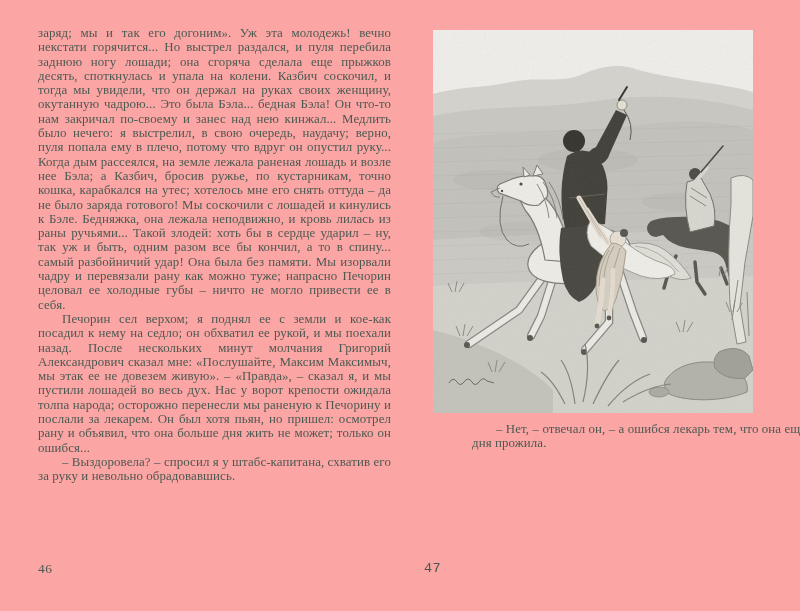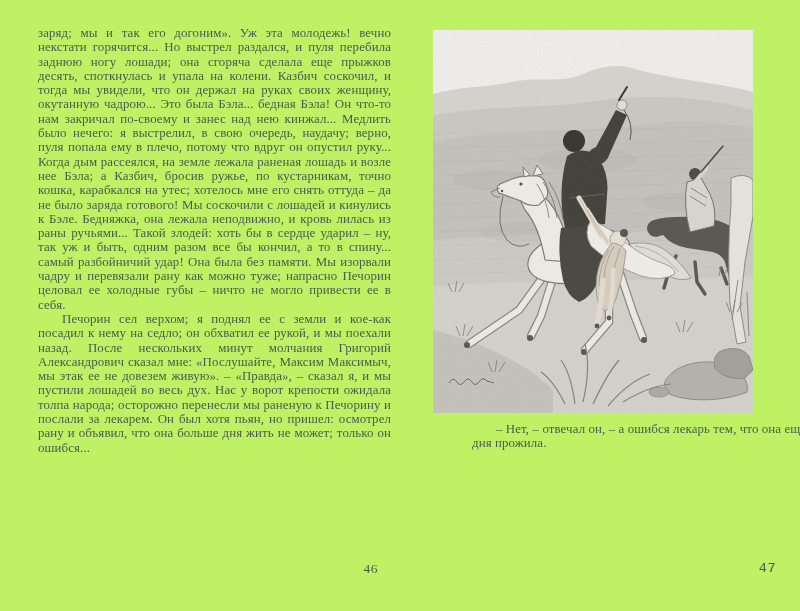--- a/index.html
+++ b/index.html
@@ -1,50 +1,51 @@
 <!DOCTYPE html>
 <html><head>
 <meta charset="utf-8">
 <style>
   html,body{margin:0;padding:0;}
   body{
     width:800px;height:611px;background:#ffffff;
     font-family:"Liberation Serif","DejaVu Serif",serif;
     color:#4b5a51;
   }
-  .spread{position:relative;width:800px;height:611px;background:#bef264;overflow:hidden;}
+  .spread{position:relative;width:800px;height:611px;background:#fca5a5;overflow:hidden;}
   .text-block{position:absolute;}
   .text-block.left{left:38px;top:26px;width:353px;}
   .text-block.right{left:424px;top:422px;width:356px;margin-left:48px;}
   .para{
     margin:0;text-align:justify;
     font-size:12.9px;line-height:14.3px;letter-spacing:0.1px;
     text-indent:24px;
   }
   .para.no-indent{text-indent:0;}
   .page-number{
-    position:absolute;top:561px;text-align:right;
+    position:absolute;top:561px;text-align:left;
     font-size:13.5px;letter-spacing:0.5px;
   }
   .page-number.left{left:38px;width:340px;}
   .page-number.right{left:424px;width:352px;font-family:Liberation Mono, monospace;}
   figure.illustration{
     position:absolute;left:433px;top:30px;width:320px;height:383px;margin:0;padding:0;
   }
   figure.illustration svg{display:block;}
 </style>
 </head>
 <body style="color: rgb(75, 90, 81); background: rgb(255, 255, 255);">
 
 <div class="spread">
 
   <section>
     <div class="text-block left">
       <p class="para no-indent">заряд; мы и так его догоним». Уж эта молодежь! вечно некстати горячится... Но выстрел раздался, и пуля перебила заднюю ногу лошади; она сгоряча сделала еще прыжков десять, споткнулась и упала на колени. Казбич соскочил, и тогда мы увидели, что он держал на руках своих женщину, окутанную чадрою... Это была Бэла... бедная Бэла! Он что-то нам закричал по-своему и занес над нею кинжал... Медлить было нечего: я выстрелил, в свою очередь, наудачу; верно, пуля попала ему в плечо, потому что вдруг он опустил руку... Когда дым рассеялся, на земле лежала раненая лошадь и возле нее Бэла; а Казбич, бросив ружье, по кустарникам, точно кошка, карабкался на утес; хотелось мне его снять оттуда – да не было заряда готового! Мы соскочили с лошадей и кинулись к Бэле. Бедняжка, она лежала неподвижно, и кровь лилась из раны ручьями... Такой злодей: хоть бы в сердце ударил – ну, так уж и быть, одним разом все бы кончил, а то в спину... самый разбойничий удар! Она была без памяти. Мы изорвали чадру и перевязали рану как можно туже; напрасно Печорин целовал ее холодные губы – ничто не могло привести ее в себя.</p>
       <p class="para">Печорин сел верхом; я поднял ее с земли и кое-как посадил к нему на седло; он обхватил ее рукой, и мы поехали назад. После нескольких минут молчания Григорий Александрович сказал мне: «Послушайте, Максим Максимыч, мы этак ее не довезем живую». – «Правда», – сказал я, и мы пустили лошадей во весь дух. Нас у ворот крепости ожидала толпа народа; осторожно перенесли мы раненую к Печорину и послали за лекарем. Он был хотя пьян, но пришел: осмотрел рану и объявил, что она больше дня жить не может; только он ошибся...</p>
+      <p class="para">– Выздоровела? – спросил я у штабс-капитана, схватив его за руку и невольно обрадовавшись.</p>
     </div>
     <div class="page-number left">46</div>
   </section>
 
   <section>
 
     <figure class="illustration" aria-label="Black-and-white engraving: Kazbich gallops on a white horse with one arm raised, carrying Bela whose long hair streams down; mounted pursuers with sabers follow across a mountain hillside with grass and rocks in the foreground">
       <svg viewBox="0 0 320 383" width="320" height="383" xmlns="http://www.w3.org/2000/svg">
         <defs>
           <filter id="grain" x="0" y="0" width="100%" height="100%">

